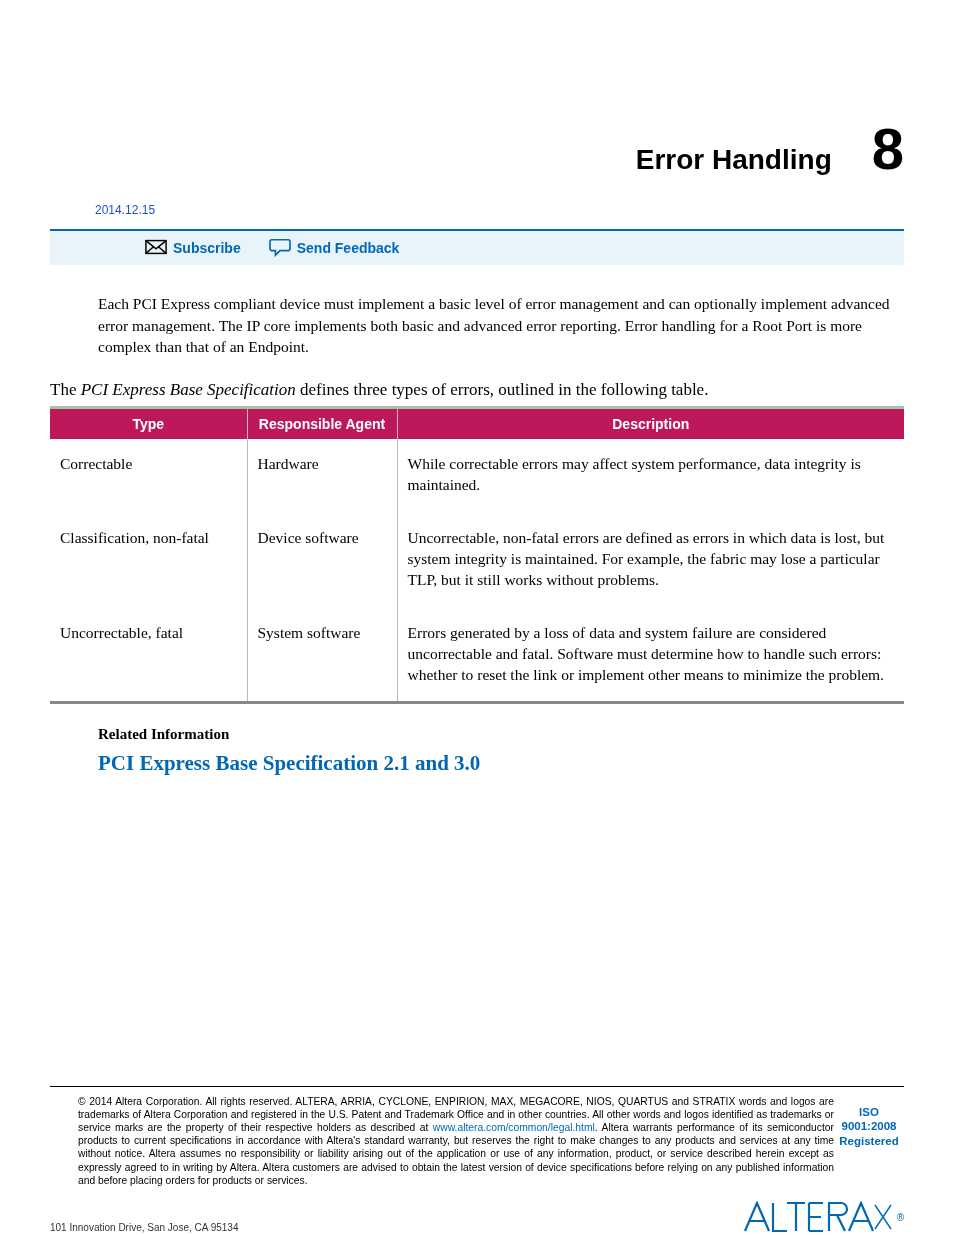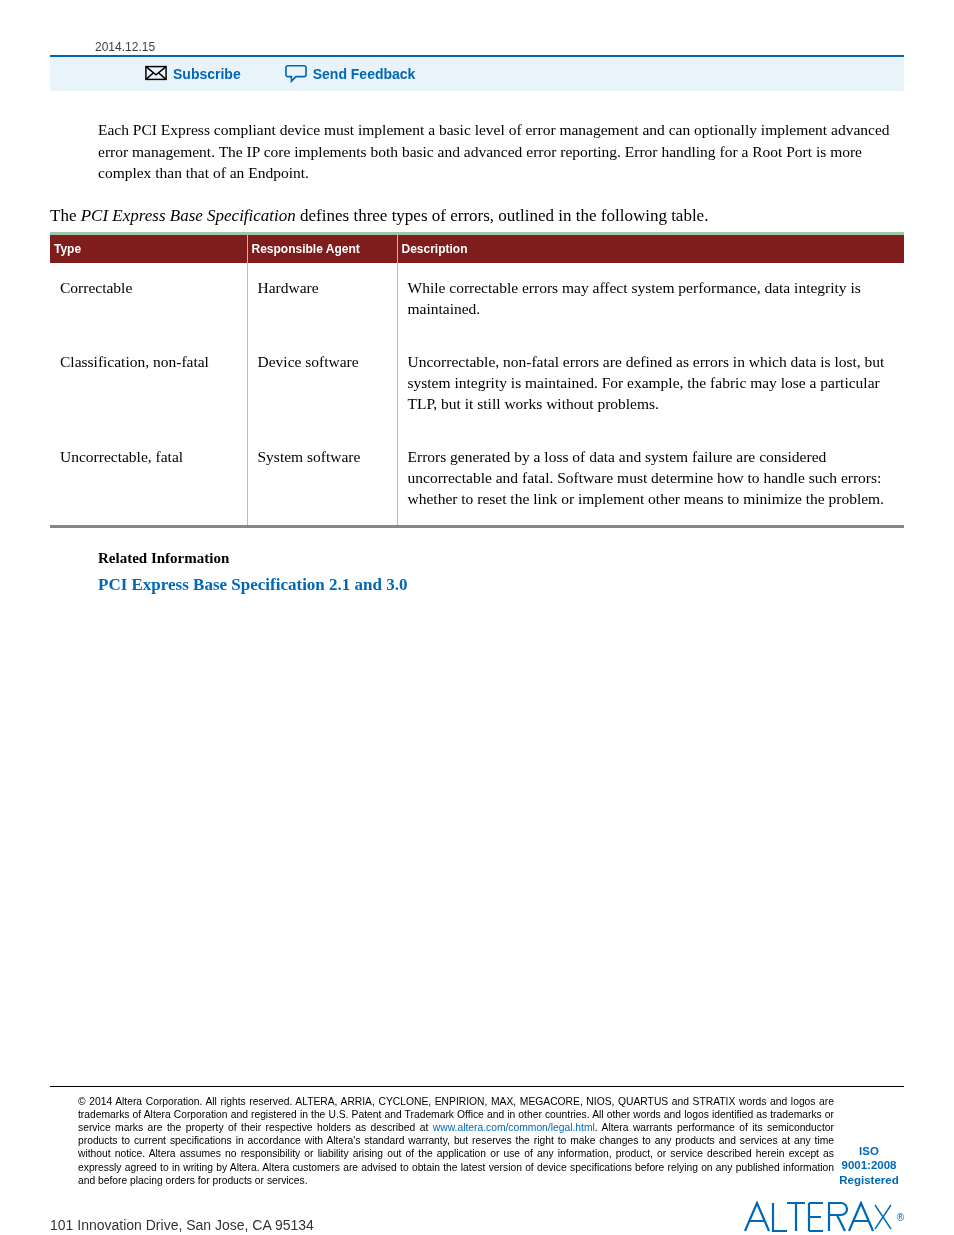--- a/index.html
+++ b/index.html
@@ -31,32 +31,32 @@
   .chapter-number {
     font-family: 'Segoe UI', 'Helvetica Neue', Arial, sans-serif;
     font-weight: 800;
     font-size: 58px;
     color: #000;
     line-height: 1;
   }
   .date-link {
     font-family: 'Segoe UI', Arial, sans-serif;
     font-size: 12px;
-    color: #404040;
+    color: #1d4ed8;
     margin-left: 45px;
-    margin-bottom: 1px;
+    margin-bottom: 12px;
   }
   .action-bar {
     background: #e9f4fa;
     border-top: 2px solid #0068b5;
     height: 36px;
     display: flex;
     align-items: center;
     padding-left: 95px;
-    gap: 44px;
+    gap: 28px;
     margin-bottom: 28px;
   }
   .action-link {
     display: flex;
     align-items: center;
     gap: 6px;
     font-family: 'Segoe UI', Arial, sans-serif;
     font-weight: 700;
     font-size: 14px;
     color: #0068b5;
@@ -81,26 +81,26 @@
   }
   .table-intro em { font-style: italic; }
   table.err-table {
     width: 100%;
     border-collapse: collapse;
     border-top: 3px solid #a2c4a9;
     border-bottom: 3px solid #878787;
     font-size: 15.5px;
   }
   table.err-table th {
-    background: #7f1d1d;
+    background: #be185d;
     color: #fff;
     font-family: 'Segoe UI', Arial, sans-serif;
     font-weight: 700;
-    font-size: 12px;
-    text-align: left;
+    font-size: 14px;
+    text-align: center;
     padding: 7px 4px;
     border-right: 1px solid #bbb;
   }
   table.err-table th:last-child { border-right: none; }
   table.err-table td {
     vertical-align: top;
     padding: 16px 10px;
     border-right: 1px solid #bbb;
     line-height: 1.35;
   }
@@ -112,36 +112,36 @@
     margin: 22px 0 0 48px;
   }
   .related-heading {
     font-weight: 700;
     font-size: 15px;
     margin-bottom: 8px;
   }
   .related-link {
     color: #0068b5;
     font-weight: 700;
-    font-size: 17px;
+    font-size: 21px;
     cursor: pointer;
   }
   .footer {
     position: absolute;
     left: 50px;
     right: 50px;
     bottom: 0;
   }
   .footer-rule {
     border-top: 1px solid #000;
     margin-bottom: 8px;
   }
   .footer-row {
     display: flex;
-    align-items: flex-end;
+    align-items: flex-start;
   }
   .legal {
     font-family: 'Segoe UI', Arial, sans-serif;
     font-size: 10.3px;
     line-height: 1.28;
     text-align: justify;
     flex: 1;
     padding-left: 28px;
   }
   .legal a { color: #0068b5; text-decoration: none; }
@@ -157,39 +157,43 @@
   }
   .footer-bottom {
     display: flex;
     justify-content: space-between;
     align-items: flex-end;
     margin-top: 14px;
     padding-bottom: 2px;
   }
   .addr {
     font-family: 'Segoe UI', Arial, sans-serif;
-    font-size: 14px;
+    font-size: 10px;
     color: #333;
   }
   .logo-wrap {
     display: flex;
     align-items: center;
     gap: 4px;
   }
   .reg-mark {
     font-family: Arial, sans-serif;
     font-size: 10px;
     color: #0068b5;
   }
 </style>
 </head>
 <body>
 
 <div class="page">
 
+  <div class="chapter-header">
+    <div class="chapter-title">Error Handling</div>
+    <div class="chapter-number">8</div>
+  </div>
 
   <div class="date-link">2014.12.15</div>
 
   <div class="action-bar">
     <a class="action-link">
       <span>
         <svg class="icon-svg" viewBox="0 0 24 20" fill="none" stroke="#000" stroke-width="1.6">
           <rect x="1" y="3" width="22" height="14"></rect>
           <path d="M1 3 L12 12 L23 3"></path>
           <path d="M1 17 L9 10"></path>

